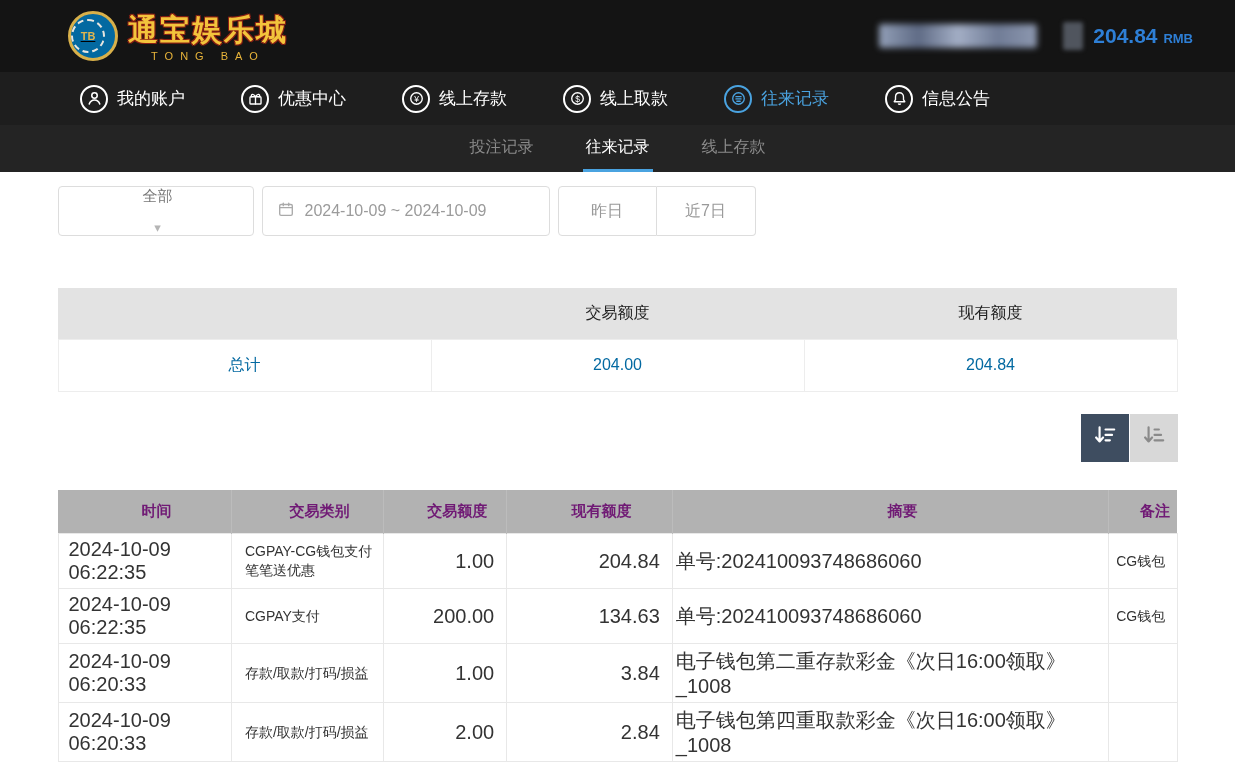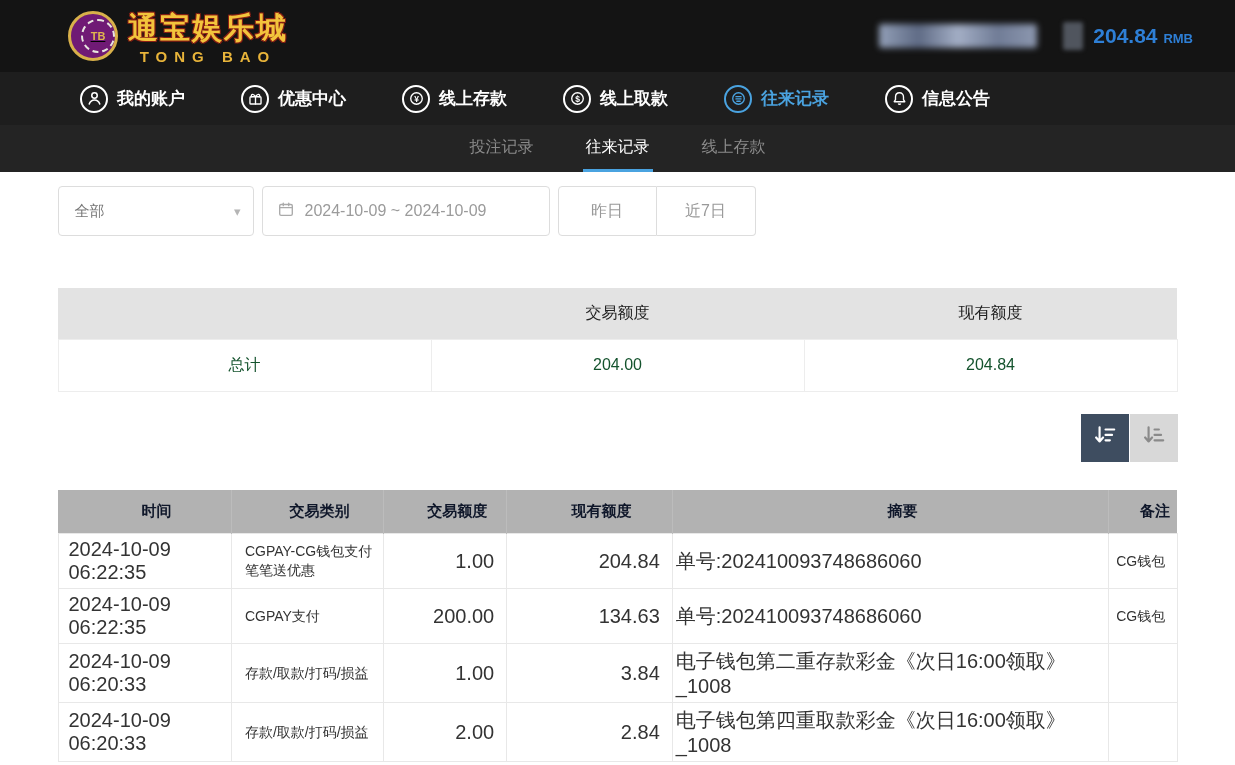--- a/index.html
+++ b/index.html
@@ -3,92 +3,92 @@
 <meta charset="utf-8">
 <style>
   * { margin:0; padding:0; box-sizing:border-box; }
   html,body { width:1235px; height:765px; overflow:hidden; background:#fff;
     font-family:"Liberation Sans","DejaVu Sans",sans-serif; }
 
   
   .topbar { height:72px; background:#141414; display:flex; align-items:center;
     justify-content:space-between; padding:0 42px 0 68px; }
   .logo { display:flex; align-items:center; gap:10px; }
-  .chip { width:50px; height:50px; border-radius:50%; background:#701a75;
-    border:3px solid #d8b04a; display:flex; align-items:center; justify-content:flex-end;text-decoration:underline; }
+  .chip { width:50px; height:50px; border-radius:50%; background:#0369a1;
+    border:3px solid #d8b04a; display:flex; align-items:center; justify-content:flex-start;text-decoration:underline; }
   .chip-inner { width:34px; height:34px; border-radius:50%; border:2px dashed #e8e6e0;
     display:flex; align-items:center; justify-content:center; color:#e0b54e;
     font-size:11px; font-weight:bold; }
   .logo-cn { font-size:30px; font-weight:bold; color:#f3c43c; letter-spacing:2px;
     text-shadow:1px 1px 0 #8a1f14, -1px -1px 0 #8a1f14, 1px -1px 0 #8a1f14, -1px 1px 0 #8a1f14; }
-  .logo-en { color:#e8b43a; font-size:15px; letter-spacing:7px; text-align:center; margin-top:-1px;font-weight:bold; }
+  .logo-en { color:#e8b43a; font-size:11px; letter-spacing:7px; text-align:center; margin-top:-1px; }
   .topbar-right { display:flex; align-items:center; gap:26px; }
   .user-blur { width:158px; height:24px; border-radius:3px;
     background:linear-gradient(90deg,#93a0b8,#5f6b85,#a3aec5,#707c96,#8d98b0); filter:blur(3px); }
   .balance-group { display:flex; align-items:center; gap:10px; }
   .balance-icon-blur { width:20px; height:28px; background:#50555e; filter:blur(2px); border-radius:2px; }
   .balance { color:#2e7fd6; font-size:21px; font-weight:bold; }
   .rmb { font-size:13px; }
 
   
   .mainnav { height:53px; background:#1e1e1e; display:flex; align-items:center;
     gap:56px; padding-left:80px; }
   .nav-item { display:flex; align-items:center; gap:9px; color:#fff; font-size:17px;
-    font-weight:bold; cursor:pointer; white-space:nowrap; }
+    font-weight:normal; cursor:pointer; white-space:nowrap; }
   .nav-item.active { color:#4aa3e0; }
   .nav-icon { width:28px; height:28px; border:2px solid currentColor; border-radius:50%;
     display:flex; align-items:center; justify-content:center; flex:none; }
   .nav-icon svg { display:block; }
 
   
   .subnav { height:47px; background:#242424; display:flex; justify-content:center; gap:46px; }
   .tab { color:#8a8a8a; font-size:16px; display:flex; align-items:center; padding:0 3px;
     border-bottom:3px solid transparent; cursor:pointer;font-family:Liberation Mono, monospace; }
   .tab.active { color:#fff; border-bottom-color:#4aa3e0; }
 
   .container { width:1120px; margin:0 auto; }
 
   
   .filter-row { display:flex; align-items:center; margin-top:14px; }
   .select-box { width:196px; height:50px; border:1px solid #ddd; border-radius:4px;
     display:flex; align-items:center; justify-content:space-between;
-    padding:0 12px 0 16px; color:#777; font-size:15px; cursor:pointer; background:#fff; }
+    padding:0 12px 0 16px; color:#777; font-size:15px; cursor:pointer; background:#fff;flex-direction:column; }
   .chevron { color:#b5b5b5; font-size:13px; }
   .date-box { width:288px; height:50px; border:1px solid #ddd; border-radius:4px;
     display:flex; align-items:center; gap:10px; padding:0 14px; margin-left:8px;
     color:#9b9b9b; font-size:16px; cursor:pointer; background:#fff; }
   .quick-group { display:flex; margin-left:8px; }
   .quick-btn { width:99px; height:50px; border:1px solid #ddd; display:flex;
     align-items:center; justify-content:center; font-size:16px; color:#999;
     background:#fff; cursor:pointer; }
   .quick-btn + .quick-btn { border-left:none; }
   .quick-btn:first-child { border-radius:4px 0 0 4px; }
   .quick-btn:last-child { border-radius:0 4px 4px 0; }
   .quick-btn.active { border:1px solid #4aa3e0; color:#4aa3e0; }
   .search-btn { width:100px; height:46px; background:#4fabef; color:#fff; font-size:17px;
     border:none; border-radius:4px; margin-left:13px; cursor:pointer; }
 
   
   .summary { margin-top:52px; width:100%; border-collapse:collapse; }
   .summary th { background:#e3e3e3; height:51px; font-size:16px; color:#222;
     font-weight:normal; text-align:center; }
-  .summary td { height:52px; text-align:center; font-size:16px; color:#14532d;
+  .summary td { height:52px; text-align:center; font-size:16px; color:#0369a1;
     border:1px solid #ededed; background:#fff;margin-left:42px; }
   .summary th, .summary td { width:33.33%; }
 
   
   .sort-row { display:flex; justify-content:flex-end; margin-top:22px; gap:1px; }
   .sort-btn { width:48px; height:48px; display:flex; align-items:center;
     justify-content:center; border:none; cursor:pointer; padding:0; }
   .sort-btn.dark { background:#3e4d60; color:#fff; }
   .sort-btn.light { background:#d8d8d8; color:#8a8a8a; }
 
   
   .txn { margin-top:28px; width:100%; border-collapse:collapse; table-layout:fixed; }
-  .txn thead th { background:#b2b2b2; color:#0f172a; height:44px; font-size:15px;
+  .txn thead th { background:#b2b2b2; color:#701a75; height:44px; font-size:15px;
     font-weight:bold; border-right:1px solid #bcbcbc;padding-left:24px; }
   .txn thead th:last-child { border-right:none; }
   .txn col.c-time { width:15.5%; }
   .txn col.c-type { width:13.6%; }
   .txn col.c-amount { width:11%; }
   .txn col.c-balance { width:14.8%; }
   .txn col.c-summary { width:39%; }
   .txn col.c-note { width:6.1%; }
   .txn tbody td { border:1px solid #e8e8e8; height:46px; font-size:20px; color:#333;
     padding:4px 10px; background:#fff; }

